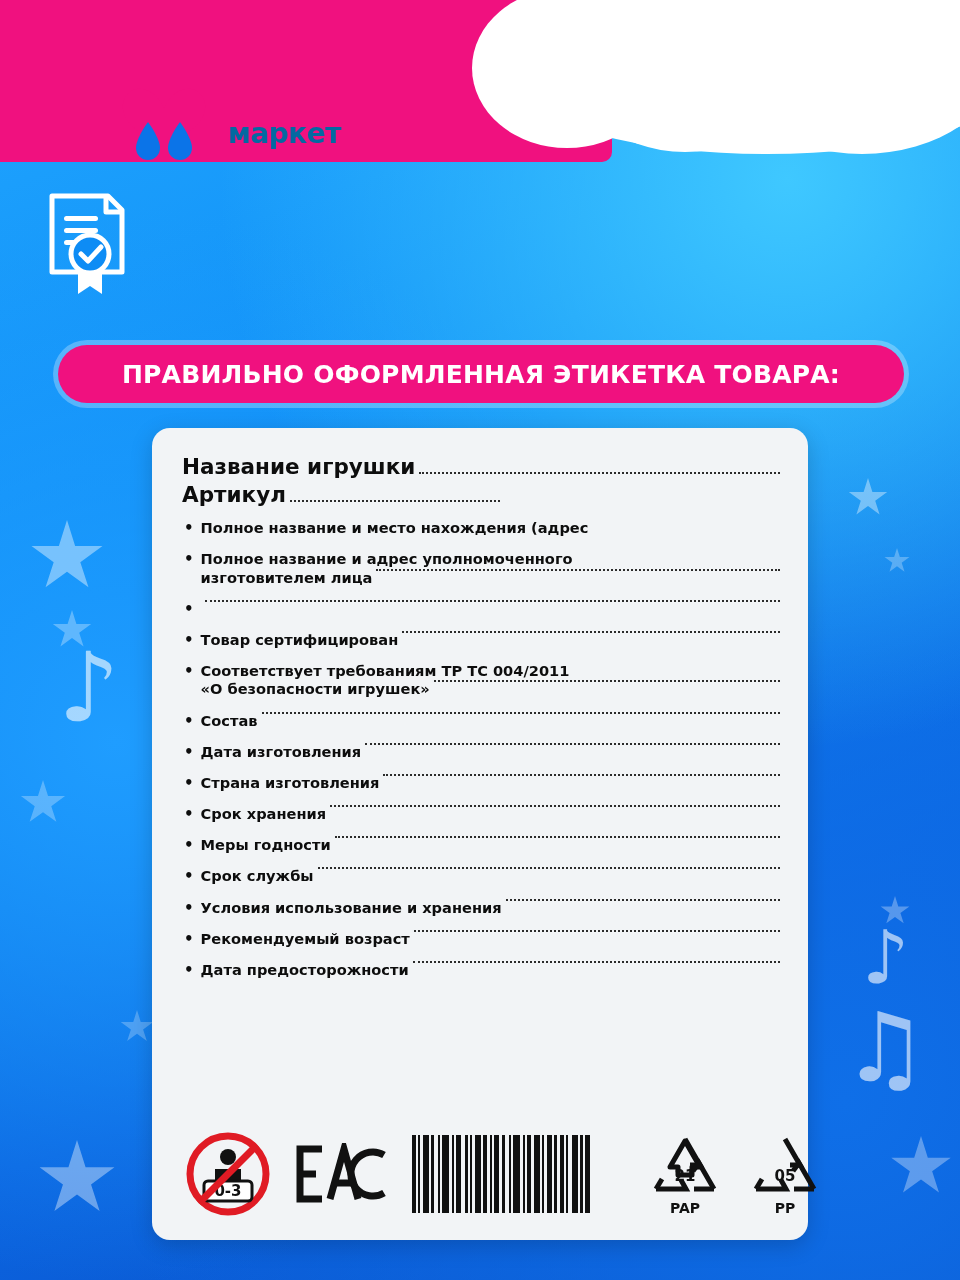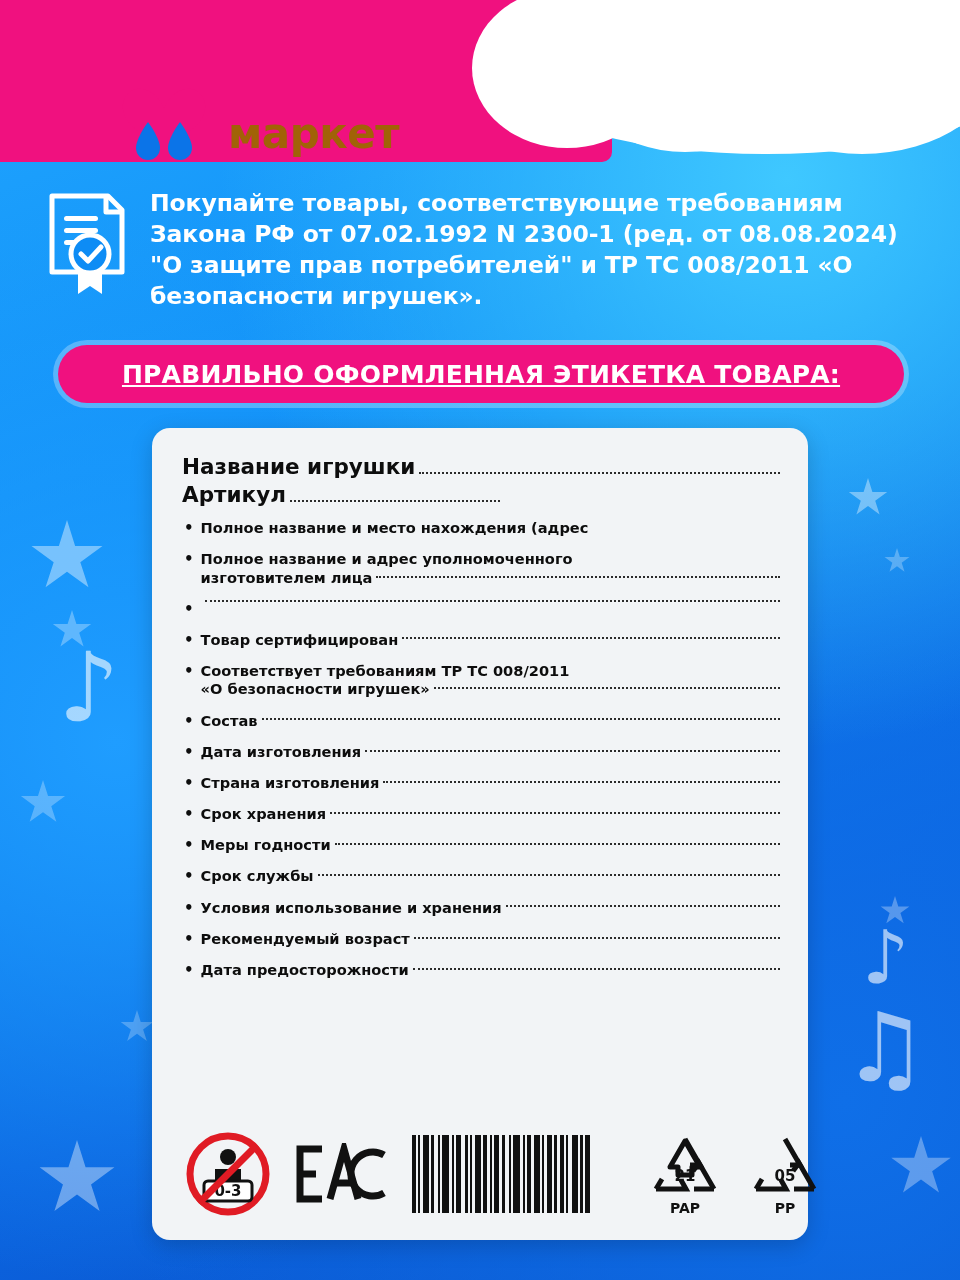--- a/index.html
+++ b/index.html
@@ -64,22 +64,22 @@
   .b4 { left: 60px;  top: 96px;  width: 470px; height: 128px; }
 
   .logo {
     position: absolute;
     left: 118px; top: 70px;
     display: flex; align-items: center; gap: 18px;
     z-index: 6;
   }
   .logo-mark { width: 92px; height: 96px; position: relative; }
   .logo-text {
-    color: #a16207;
-    font-size: 42px;
+    color: #0369a1;
+    font-size: 28px;
     font-weight: bold;
     line-height: 1.02;
     letter-spacing: -0.5px;
     margin-top: 32px;
   }
 
   
   .law-block {
     position: absolute;
     left: 46px; top: 188px;
@@ -105,21 +105,20 @@
     border-radius: 30px;
     display: flex; align-items: center; justify-content: center;
     z-index: 3;
     box-shadow: 0 0 0 5px rgba(255,255,255,0.28);
   }
   .pill span {
     color: #ffffff;
     font-size: 25px;
     font-weight: bold;
     letter-spacing: 0.2px;
-    text-decoration: underline;
   }
 
   
   .card {
     position: absolute;
     left: 152px; top: 428px;
     width: 656px; height: 812px;
     background: #f2f4f6;
     border-radius: 18px;
     z-index: 3;
@@ -148,21 +147,21 @@
     margin-bottom: 12.5px;
     font-size: 14.6px; font-weight: bold; color: #0d0d0d;
     line-height: 1.28;
   }
   ul.items li .bullet {
     flex: 0 0 auto;
     margin-right: 7px; margin-left: 2px;
     font-size: 15px; line-height: 1.2;
   }
   .li-body { flex: 1 1 auto; }
-  .li-row { display: flex; align-items: center; }
+  .li-row { display: flex; align-items: flex-start; }
   .li-row .t { flex: 0 0 auto; }
   .li-row .dots {
     flex: 1 1 auto;
     border-bottom: 2.5px dotted #2b2b2b;
     margin-left: 4px; margin-bottom: 3px; height: 1px;
   }
 
   
   .marks {
     position: absolute;
@@ -229,21 +228,20 @@
       <path d="M6 4 h56 l14 14 v62 h-70 Z" fill="none" stroke="#ffffff" stroke-width="5" stroke-linejoin="round"></path>
       <path d="M60 4 v16 h16" fill="none" stroke="#ffffff" stroke-width="5" stroke-linejoin="round"></path>
       <rect x="18" y="24" width="34" height="5" rx="2.5" fill="#ffffff"></rect>
       <rect x="18" y="36" width="34" height="5" rx="2.5" fill="#ffffff"></rect>
       <rect x="18" y="48" width="22" height="5" rx="2.5" fill="#ffffff"></rect>
       <circle cx="44" cy="62" r="19" fill="#0d8cf5" stroke="#ffffff" stroke-width="5"></circle>
       <path d="M35 62 l7 7 l13 -14" fill="none" stroke="#ffffff" stroke-width="5" stroke-linecap="round" stroke-linejoin="round"></path>
       <path d="M32 80 v22 l12 -8 l12 8 v-22 Z" fill="#ffffff"></path>
     </svg>
   </div>
-  <div class="law-text">Покупайте товары, соответствующие требованиям Закона РФ от 07.02.1992 N 2300-1 (ред. от 08.08.2024) "О защите прав потребителей" и ТР ТС 008/2011 «О безопасности игрушек».</div>
 </div>
 
 <div class="pill">
   <span>ПРАВИЛЬНО ОФОРМЛЕННАЯ ЭТИКЕТКА ТОВАРА:</span>
 </div>
 
 <div class="card">
 
   <div class="head-line">
     <span class="lbl">Название игрушки</span>
@@ -289,21 +287,21 @@
           <span class="li-row">
             <span class="t">Товар сертифицирован</span>
             <span class="dots"></span>
           </span>
         </span>
     </li>
     <li>
       <span class="bullet">•</span>
       <span class="li-body">
         <span class="li-row">
-            <span class="t">Соответствует требованиям ТР ТС 008/2011</span>
+            <span class="t">Соответствует требованиям ТР ТС 004/2011</span>
           </span>
         <span class="li-row">
             <span class="t">«О безопасности игрушек»</span>
             <span class="dots"></span>
           </span>
       </span>
     </li>
     <li>
       <span class="bullet">•</span>
       <span class="li-body">

